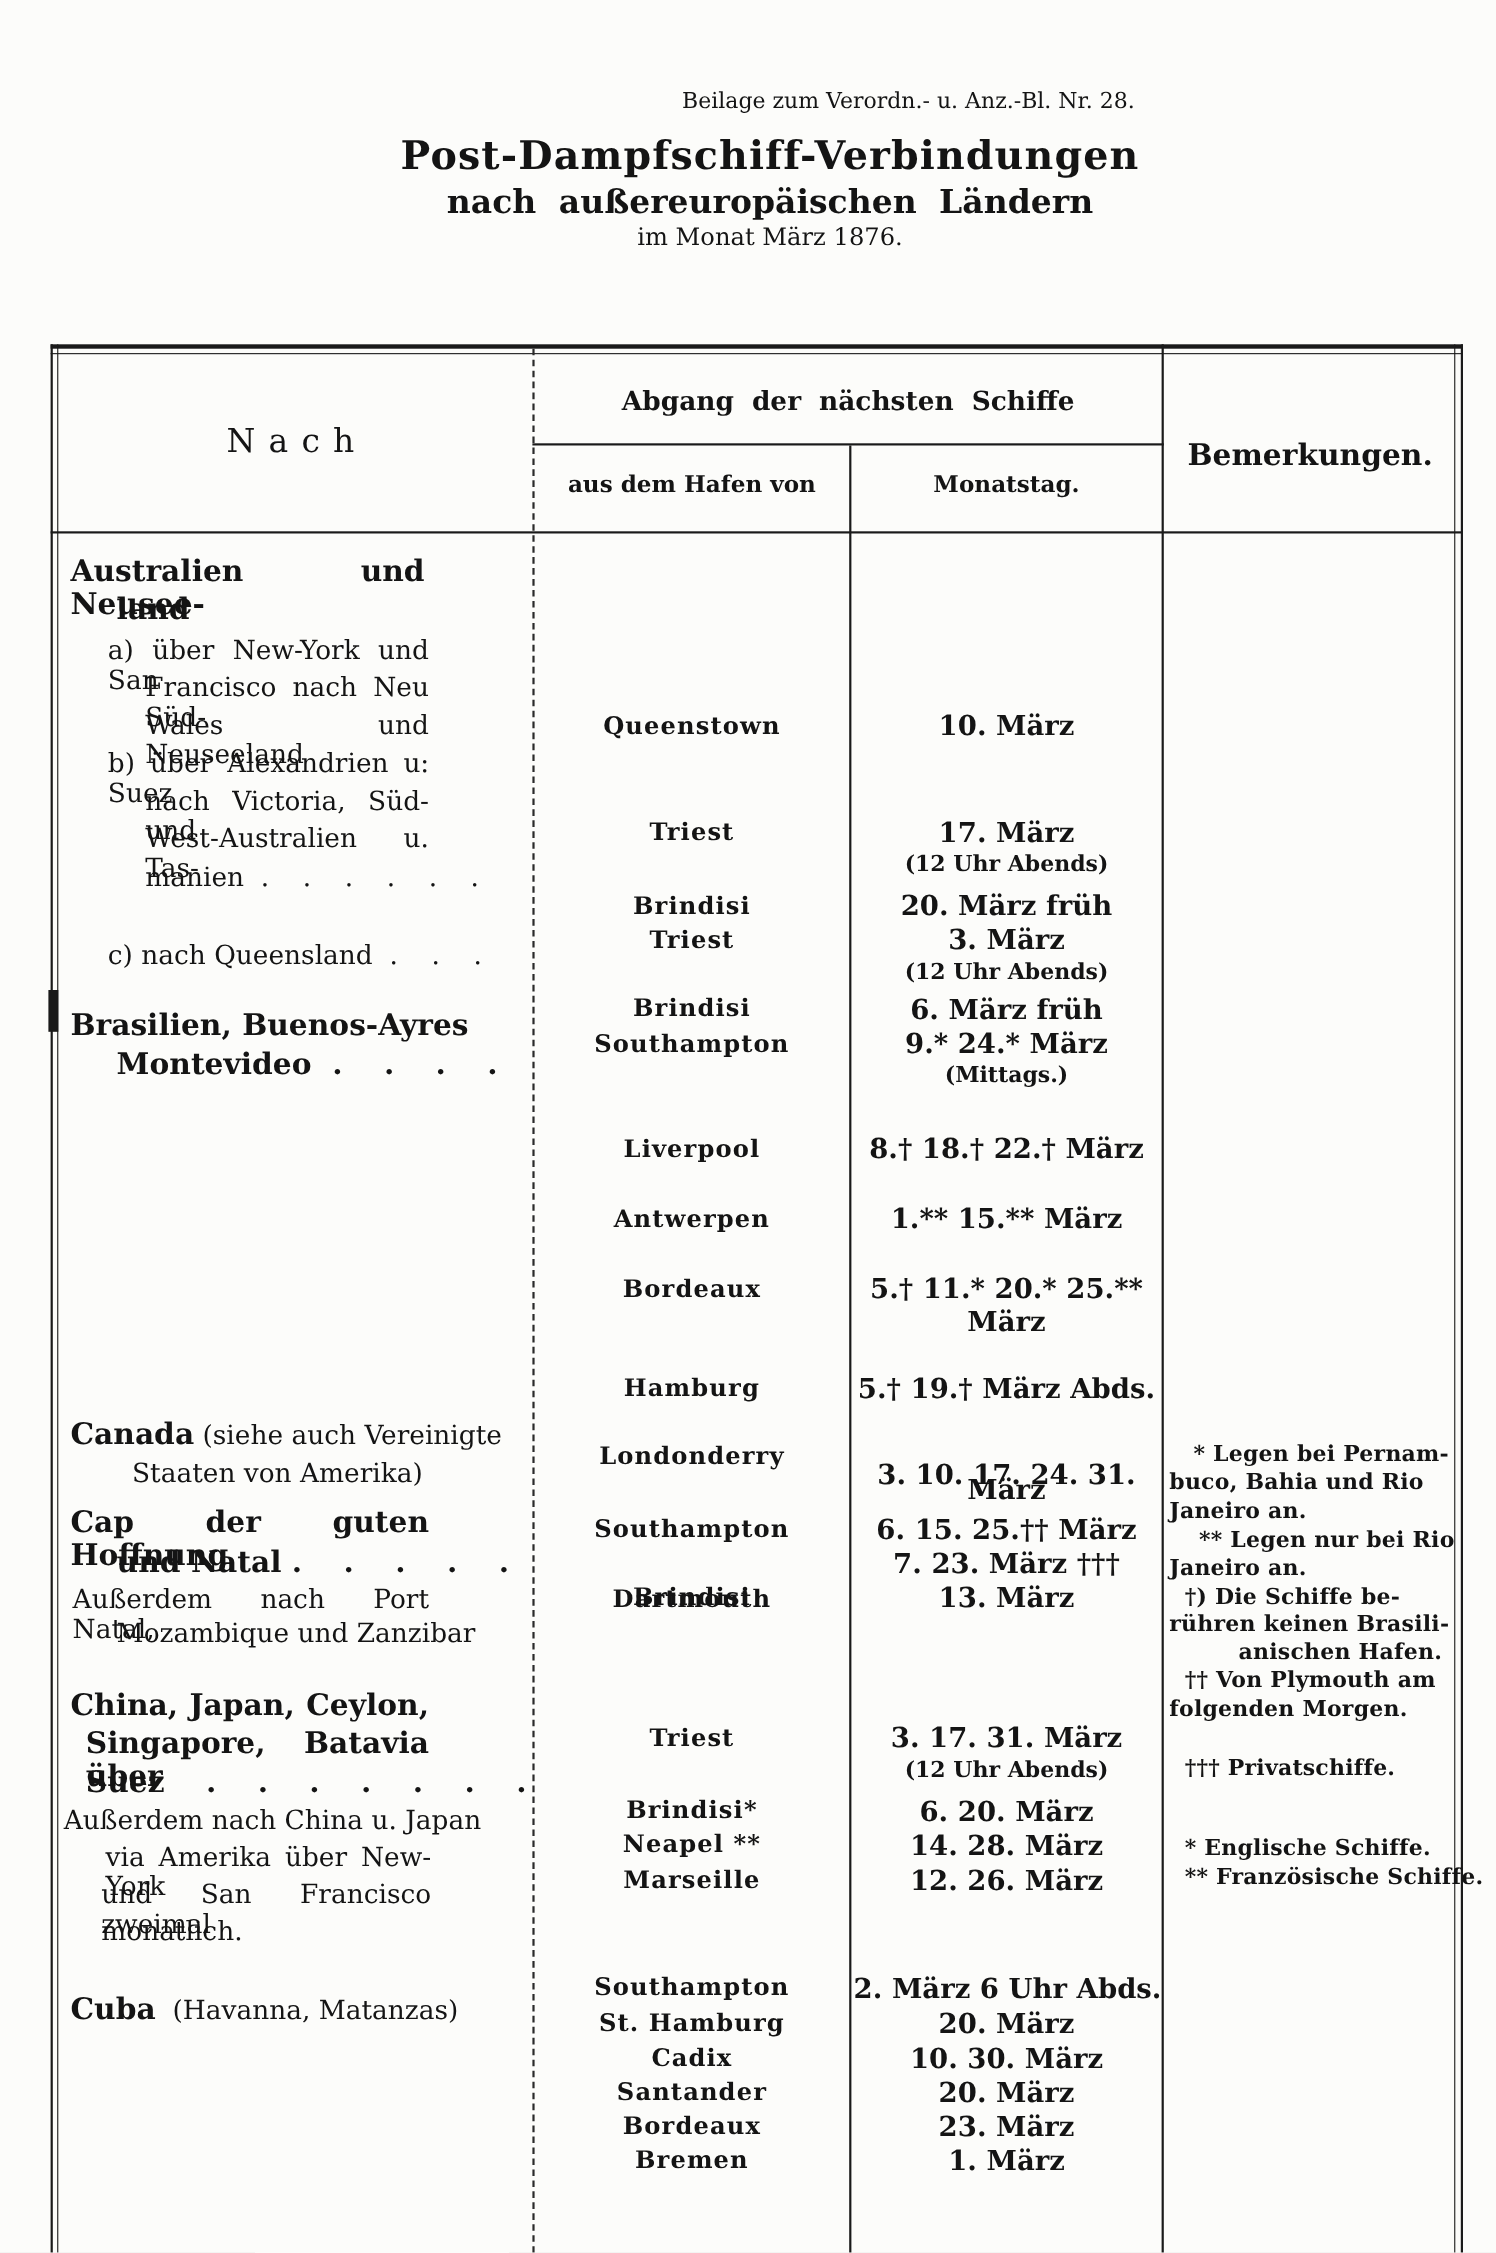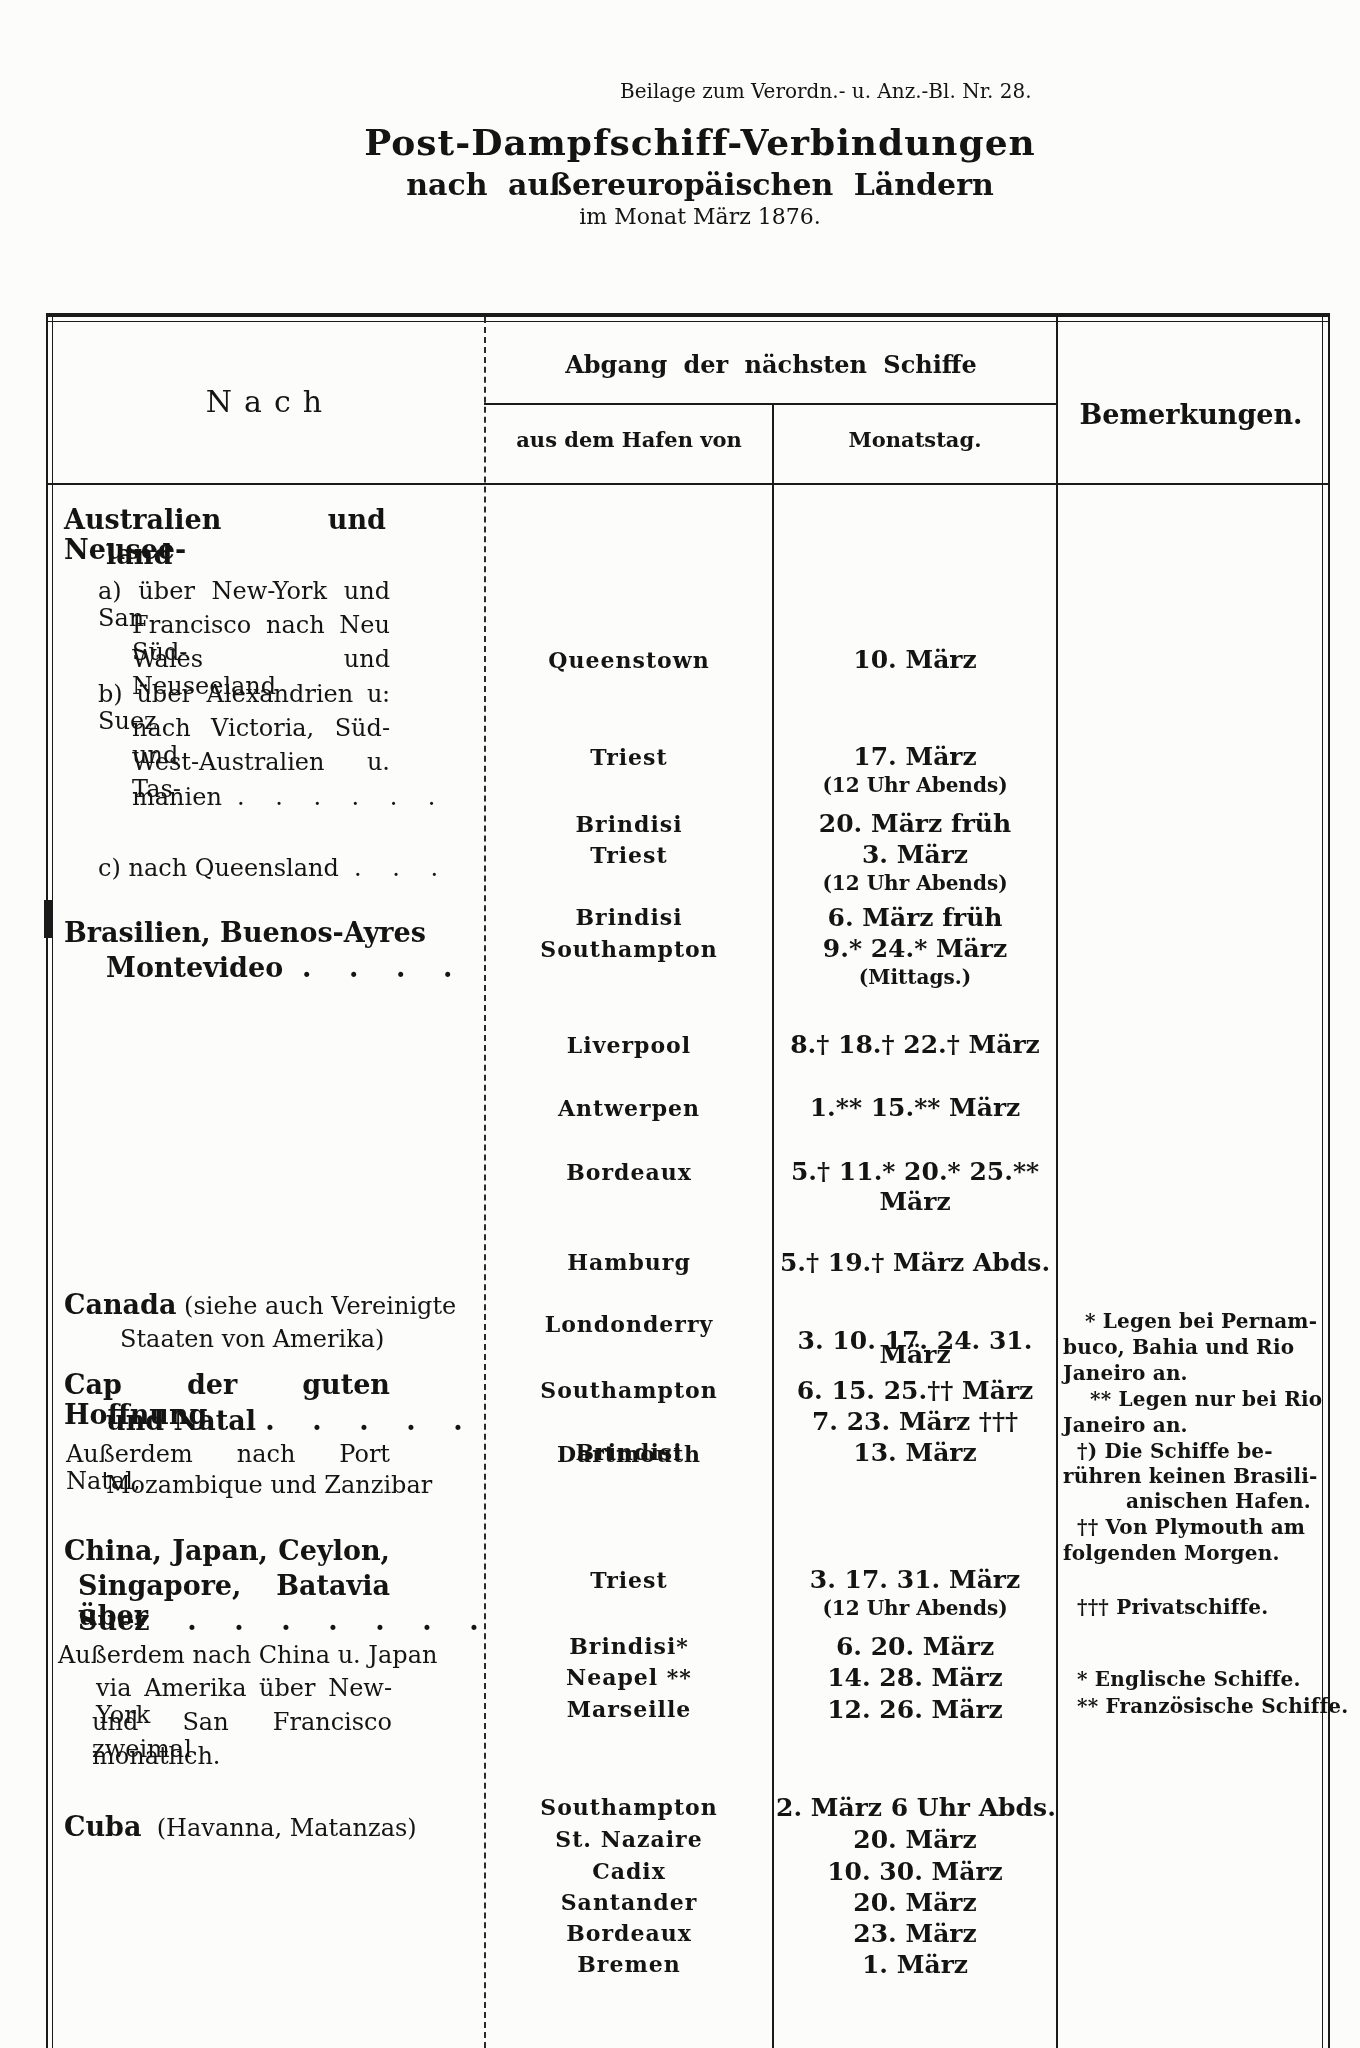--- a/index.html
+++ b/index.html
@@ -90,21 +90,21 @@
   <div class="t port" style="top:1250px;">Hamburg</div>
   <div class="t port" style="top:1312px;">Londonderry</div>
   <div class="t port" style="top:1378px;">Southampton</div>
   <div class="t port" style="top:1409px;margin-top:33px;">Dartmouth</div>
   <div class="t port" style="top:1440px;">Brindisi</div>
   <div class="t port" style="top:1568px;">Triest</div>
   <div class="t port" style="top:1634px;">Brindisi*</div>
   <div class="t port" style="top:1665px;">Neapel **</div>
   <div class="t port" style="top:1697px;">Marseille</div>
   <div class="t port" style="top:1795px;">Southampton</div>
-  <div class="t port" style="top:1827px;">St. Nazaire</div>
+  <div class="t port" style="top:1827px;">St. Hamburg</div>
   <div class="t port" style="top:1859px;">Cadix</div>
   <div class="t port" style="top:1890px;">Santander</div>
   <div class="t port" style="top:1921px;">Bordeaux</div>
   <div class="t port" style="top:1952px;">Bremen</div>
 
   <div class="t date" style="top:646px;">10. März</div>
   <div class="t date" style="top:743px;">17. März</div>
   <div class="t dsub" style="top:774px;">(12 Uhr Abends)</div>
   <div class="t date" style="top:810px;">20. März früh</div>
   <div class="t date" style="top:841px;">3. März</div>

